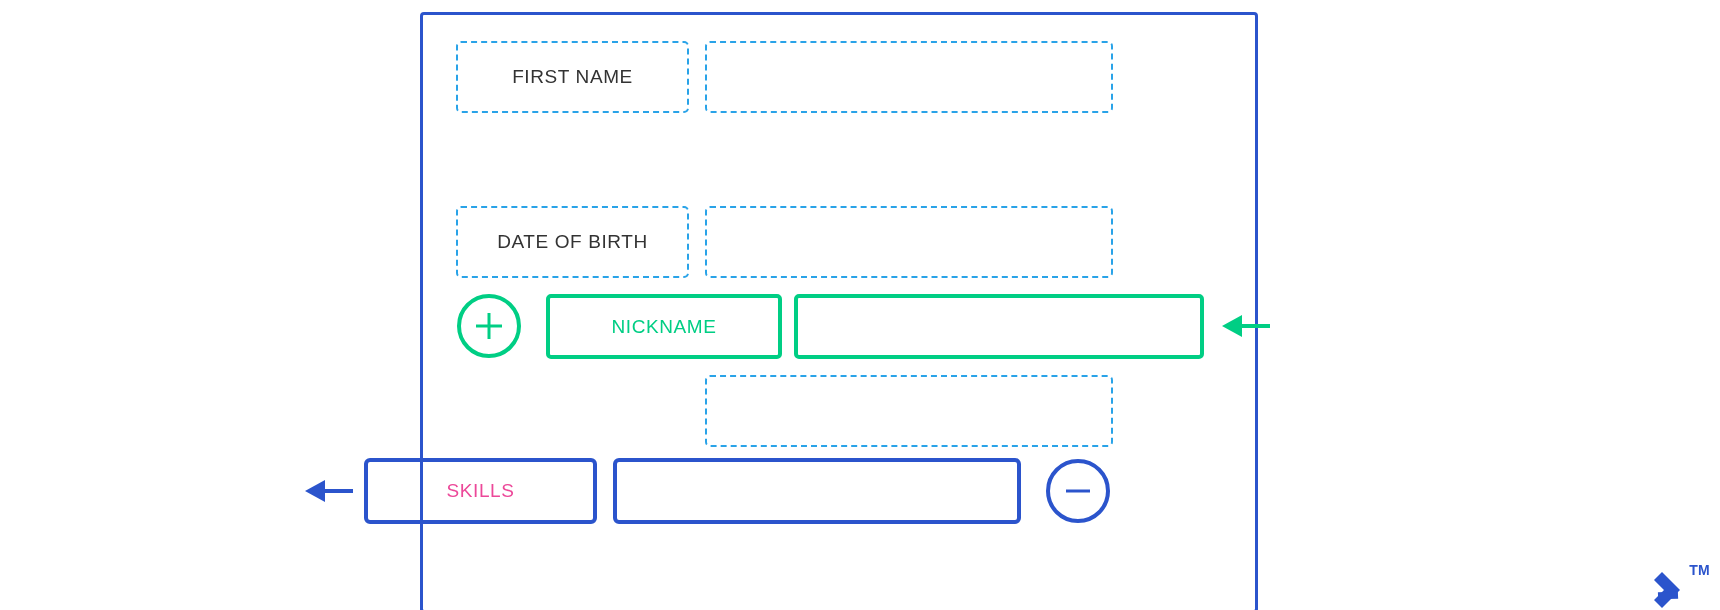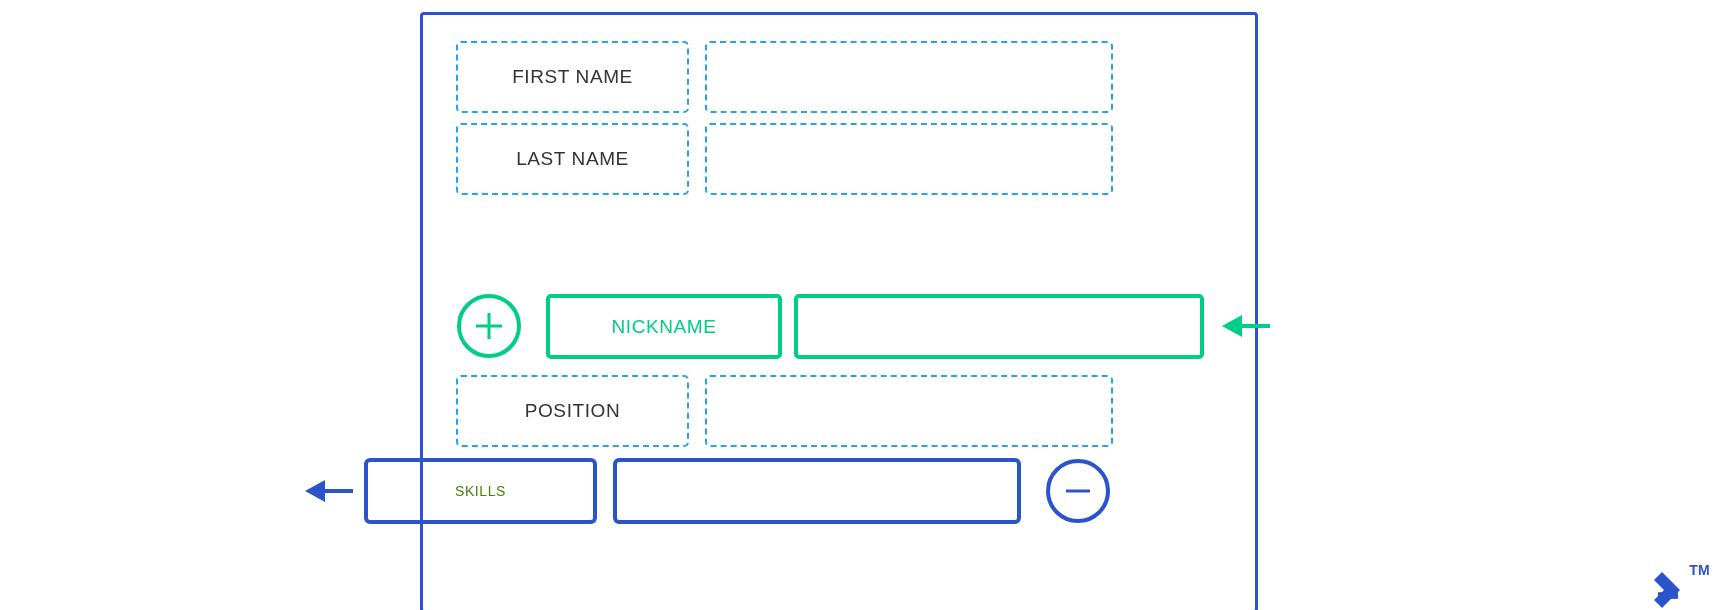--- a/index.html
+++ b/index.html
@@ -83,22 +83,22 @@
     white-space: nowrap;
   }
 
   
   .blueact .label-box,
   .blueact .value-box {
     border: 4px solid #2B54CC;
     border-radius: 6px;
   }
   .blueact .label-text {
-    color: #4d7c0f;
-    font-size: 14px;
+    color: #ec4899;
+    font-size: 19px;
     letter-spacing: 0.6px;
     white-space: nowrap;
   }
 
   
   .col-label { left: 456px; width: 233px; }
   .col-value { left: 705px; width: 408px; }
 
   
   .green .col-label  { left: 546px; width: 236px; justify-content: center; }
@@ -167,29 +167,29 @@
 
   <div class="row dashed" style="top:33px;">
     <div class="label-box col-label" style="height:72px;">
       <span class="label-text">FIRST NAME</span>
     </div>
     <div class="value-box col-value" style="height:72px;">
       <span class="label-text"></span>
     </div>
   </div>
 
-  <div class="row dashed" style="top:115px;">
+
+  <div class="row dashed" style="top:198px;">
     <div class="label-box col-label" style="height:72px;">
-      <span class="label-text">LAST NAME</span>
+      <span class="label-text">DATE OF BIRTH</span>
     </div>
     <div class="value-box col-value" style="height:72px;">
       <span class="label-text"></span>
     </div>
   </div>
-
 
   <div class="row green" style="top:286px;">
 
     <div class="circle-btn circle-add" style="top:0px;">
       <svg width="34" height="34" viewBox="0 0 34 34" aria-hidden="true">
         <line x1="17" y1="4" x2="17" y2="30" stroke="#00CE84" stroke-width="3"></line>
         <line x1="4" y1="17" x2="30" y2="17" stroke="#00CE84" stroke-width="3"></line>
       </svg>
     </div>
 
@@ -203,23 +203,20 @@
 
     <div class="arrow arrow-green" style="top:21px;">
       <svg width="50" height="22" viewBox="0 0 50 22" aria-hidden="true">
         <line x1="48" y1="11" x2="16" y2="11" stroke="#00CE84" stroke-width="4"></line>
         <polygon points="0,11 20,0 20,22" fill="#00CE84"></polygon>
       </svg>
     </div>
   </div>
 
   <div class="row dashed" style="top:367px;">
-    <div class="label-box col-label" style="height:72px;">
-      <span class="label-text">POSITION</span>
-    </div>
     <div class="value-box col-value" style="height:72px;">
       <span class="label-text"></span>
     </div>
   </div>
 
   <div class="row blueact" style="top:450px;">
 
     <div class="arrow arrow-blue" style="top:22px;">
       <svg width="50" height="22" viewBox="0 0 50 22" aria-hidden="true">
         <line x1="48" y1="11" x2="16" y2="11" stroke="#2B54CC" stroke-width="4"></line>

